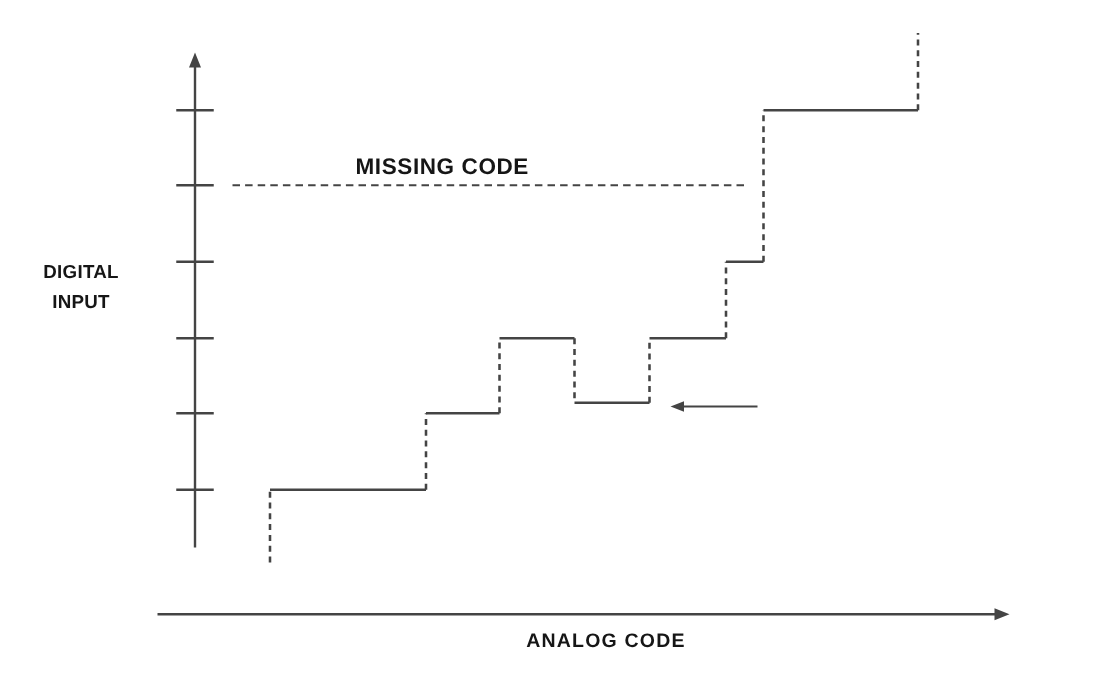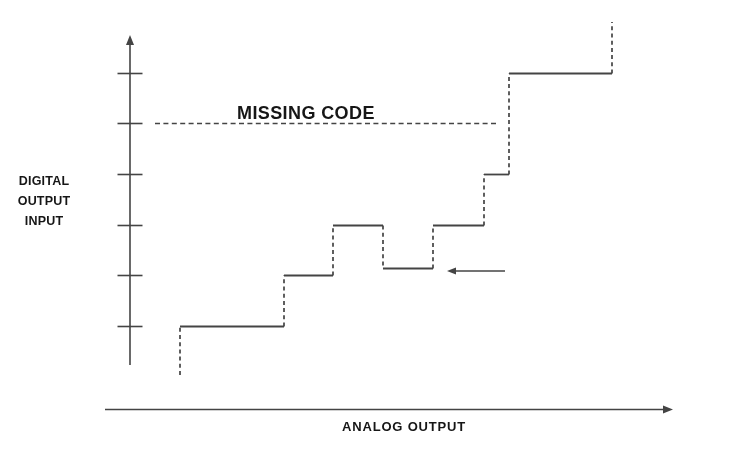--- a/index.html
+++ b/index.html
@@ -20,32 +20,32 @@
     left: 0;
     top: 0;
   }
   .lbl {
     position: absolute;
     font-weight: bold;
     color: #161616;
     white-space: nowrap;
   }
   #ylab {
-    left: 0;
+    left: 10px;
     top: 171px;
     width: 88px;
     text-align: center;
     font-size: 12.5px;
     line-height: 20px;
     letter-spacing: 0.2px;
   }
   #mclab {
     left: 237px;
     top: 103px;
-    font-size: 18px;
+    font-size: 15px;
     letter-spacing: 0.4px;
   }
   #nmlab {
     left: 511px;
     top: 263px;
     font-size: 12.5px;
     letter-spacing: 0.5px;
   }
   #xlab {
     left: 341px;
@@ -99,22 +99,21 @@
         <line x1="155" y1="123.5" x2="498" y2="123.5" stroke="#444444" stroke-width="1.4" stroke-dasharray="5 3.4"></line>
       </g>
     <g id="g-nm-arrow">
         <line x1="505" y1="271" x2="455" y2="271" stroke="#444444" stroke-width="1.4"></line>
         <polygon points="447,271 456,267.5 456,274.5" fill="#444444"></polygon>
       </g>
   </svg>
 
   <div class="lbl" id="ylab">
     <div>DIGITAL</div>
-    <div>OUTPUT</div>
     <div>INPUT</div>
   </div>
 
   <div class="lbl" id="mclab">MISSING CODE</div>
 
 
-  <div class="lbl" id="xlab">ANALOG OUTPUT</div>
+  <div class="lbl" id="xlab">ANALOG CODE</div>
 
 </div>
 
 </body></html>

